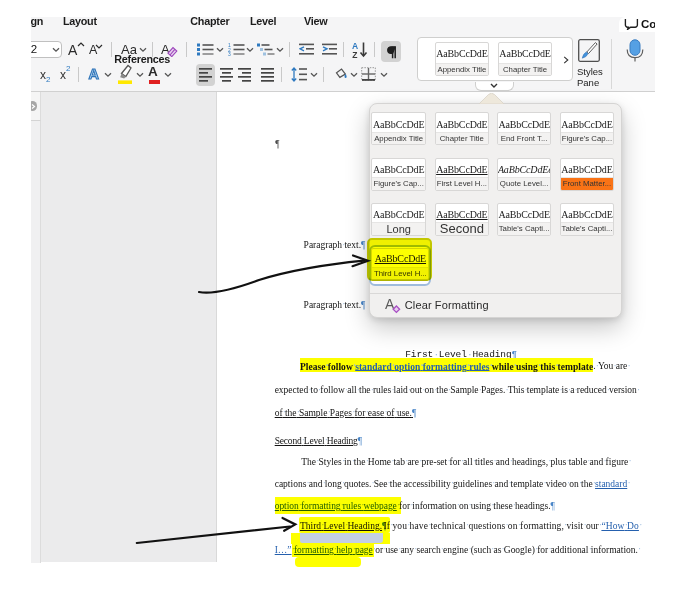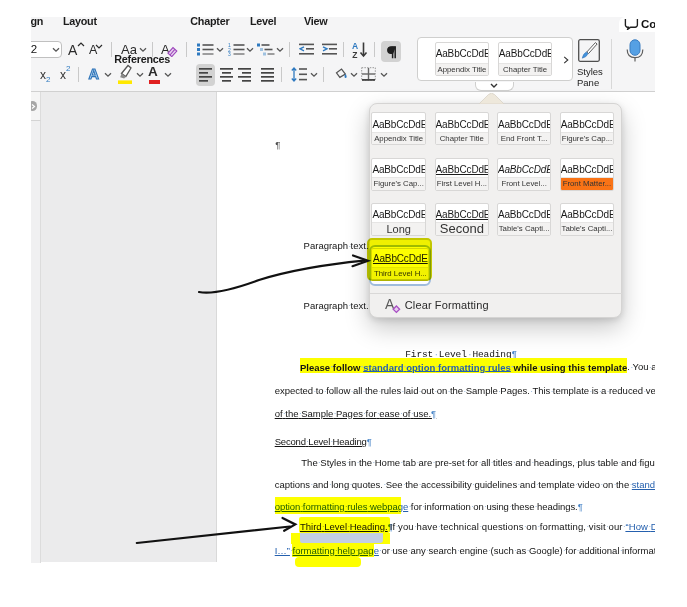--- a/index.html
+++ b/index.html
@@ -1,19 +1,19 @@
 <!DOCTYPE html>
 <html><head>
 <meta charset="utf-8">
 <style>
   * { margin:0; padding:0; box-sizing:border-box; }
   html,body { width:687px; height:607px; background:#fff; overflow:hidden; }
   body { font-family:"Liberation Sans", sans-serif; position:relative; }
   .abs { position:absolute; }
-  .ser { font-family:Liberation Sans, sans-serif; }
+  .ser { font-family:Liberation Serif, serif; }
   .nw { white-space:nowrap; }
   .lnk { color:#2560ae; text-decoration:underline; }
   .pil { color:#4a86c8; }
   #doc s { text-decoration:none; position:relative; }
   #doc s::after { content:"\B7"; position:absolute; left:0.02em; top:-0.5px; color:#9cbbde; }
   .sep1 { position:absolute; width:1px; background:#c9c9c9; }
   svg { display:block; }
 </style>
 </head>
 <body>
@@ -309,21 +309,21 @@
     <div class="abs" style="left:371.4px; top:157.7px; width:54.5px; height:33px; background:#fff; border:1px solid #d8d7d6; border-radius:2px; overflow:hidden;">
       <div class="ser nw" style="font-size:10px; letter-spacing:-0.15px; color:#1a1a1a; text-align:center; margin-top:5.5px; ">AaBbCcDdE</div>
       <div style="position:absolute; left:0; right:0; bottom:0; height:12.5px; background:#f3f2f1; border-top:1px solid #e6e5e4; font-size:7.8px; color:#333; text-align:center; line-height:12px;">Figure's Cap...</div>
     </div>
     <div class="abs" style="left:434.6px; top:157.7px; width:54.5px; height:33px; background:#fff; border:1px solid #d8d7d6; border-radius:2px; overflow:hidden;">
       <div class="ser nw" style="font-size:10px; letter-spacing:-0.15px; color:#1a1a1a; text-align:center; margin-top:5.5px; "><u>AaBbCcDdE</u></div>
       <div style="position:absolute; left:0; right:0; bottom:0; height:12.5px; background:#f3f2f1; border-top:1px solid #e6e5e4; font-size:7.8px; color:#333; text-align:center; line-height:12px;">First Level H...</div>
     </div>
     <div class="abs" style="left:496.9px; top:157.7px; width:54.5px; height:33px; background:#fff; border:1px solid #d8d7d6; border-radius:2px; overflow:hidden;">
       <div class="ser nw" style="font-size:10px; letter-spacing:-0.15px; color:#1a1a1a; text-align:center; margin-top:5.5px; font-style:italic;">AaBbCcDdEe</div>
-      <div style="position:absolute; left:0; right:0; bottom:0; height:12.5px; background:#f3f2f1; border-top:1px solid #e6e5e4; font-size:7.8px; color:#333; text-align:center; line-height:12px;">Front Level...</div>
+      <div style="position:absolute; left:0; right:0; bottom:0; height:12.5px; background:#f3f2f1; border-top:1px solid #e6e5e4; font-size:7.8px; color:#333; text-align:center; line-height:12px;">Quote Level...</div>
     </div>
     <div class="abs" style="left:559.7px; top:157.7px; width:54.5px; height:33px; background:#fff; border:1px solid #d8d7d6; border-radius:2px; overflow:hidden;">
       <div class="ser nw" style="font-size:10px; letter-spacing:-0.15px; color:#1a1a1a; text-align:center; margin-top:5.5px; ">AaBbCcDdE</div>
       <div style="position:absolute; left:0; right:0; bottom:0; height:12.5px; background:#f97316; border-top:1px solid #e6e5e4; font-size:7.8px; color:#333; text-align:center; line-height:12px;">Front Matter...</div>
     </div>
     <div class="abs" style="left:371.4px; top:202.9px; width:54.5px; height:33px; background:#fff; border:1px solid #d8d7d6; border-radius:2px; overflow:hidden;">
       <div class="ser nw" style="font-size:10px; letter-spacing:-0.15px; color:#1a1a1a; text-align:center; margin-top:5.5px; ">AaBbCcDdE</div>
       <div style="position:absolute; left:0; right:0; bottom:0; height:12.5px; background:#f3f2f1; border-top:1px solid #e6e5e4; font-size:11px; color:#333; text-align:center; line-height:12px;">Long Quote</div>
     </div>
     <div class="abs" style="left:434.6px; top:202.9px; width:54.5px; height:33px; background:#fff; border:1px solid #d8d7d6; border-radius:2px; overflow:hidden;">

